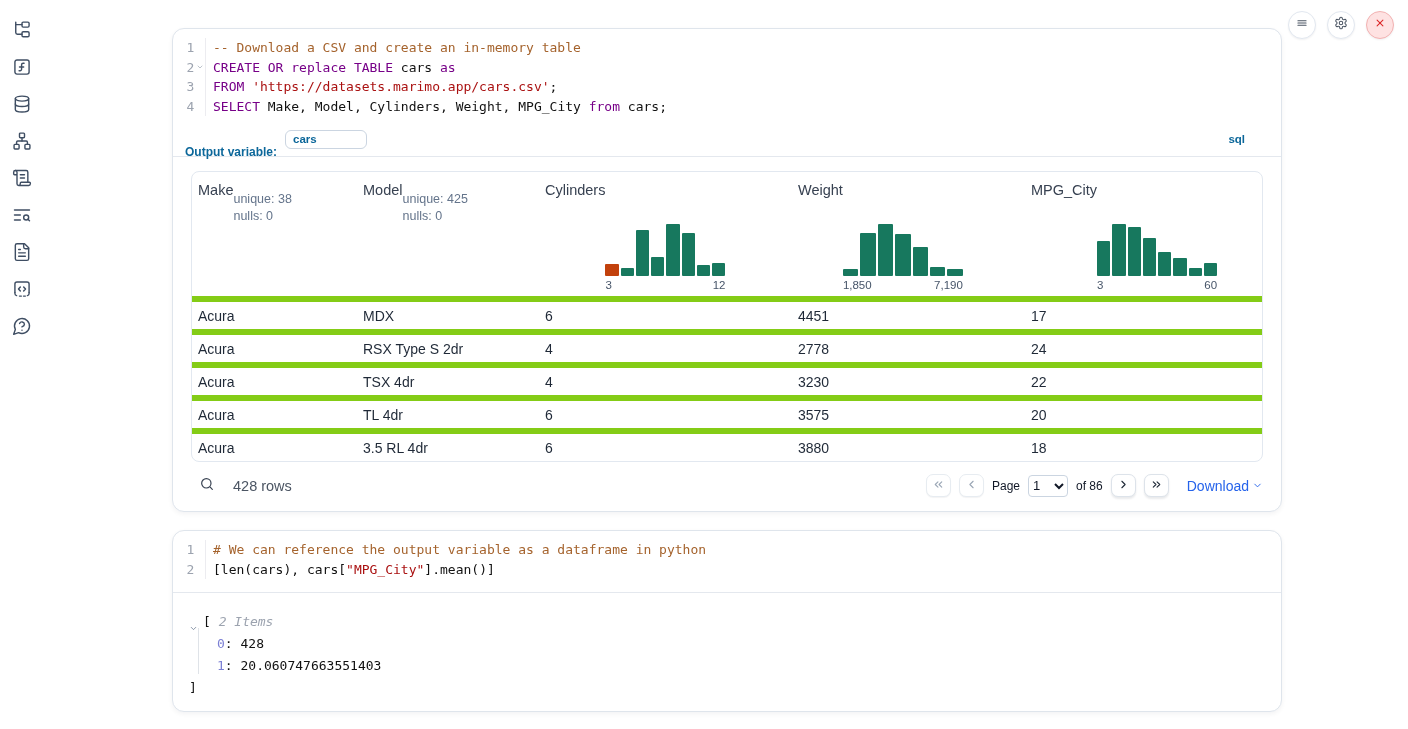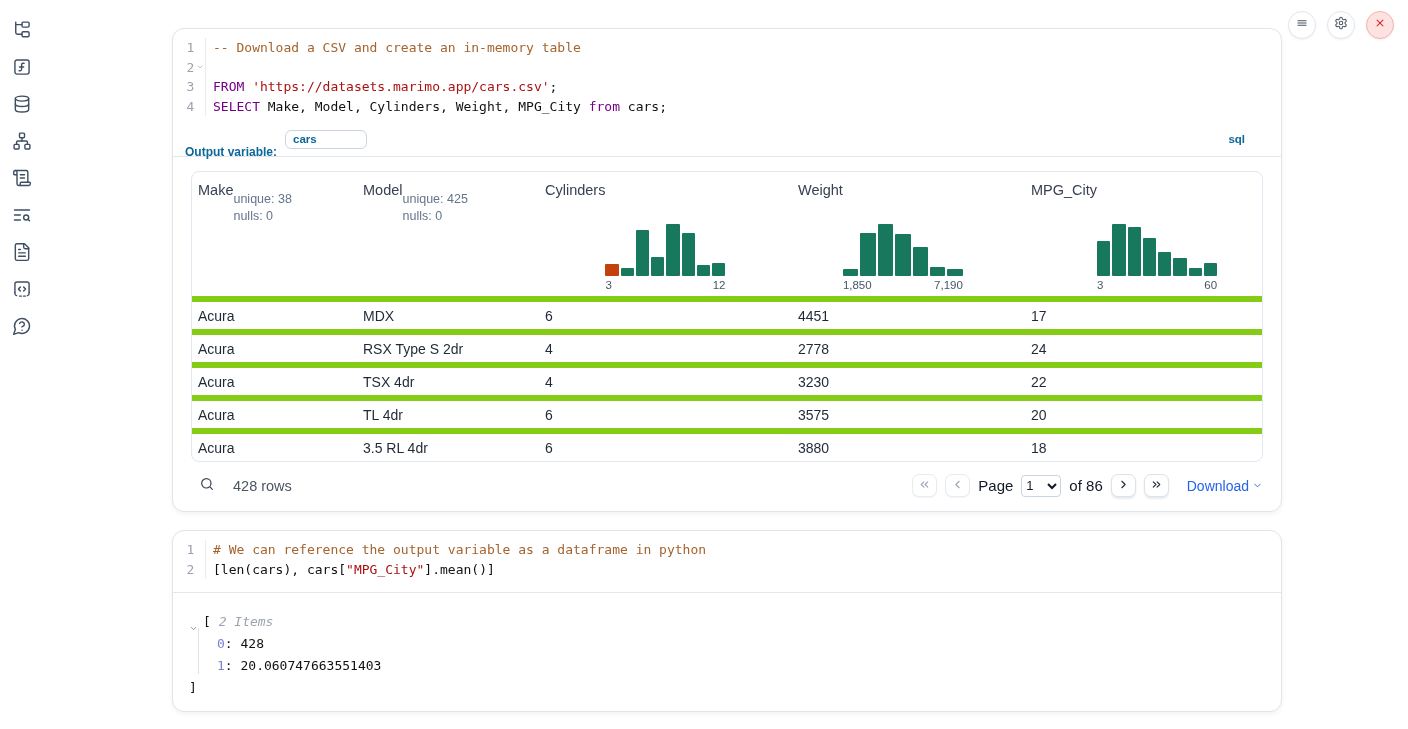--- a/index.html
+++ b/index.html
@@ -81,21 +81,21 @@
   .tf-left svg { width:16px; height:16px; fill:none; stroke:#374151; stroke-width:1.8;
     stroke-linecap:round; stroke-linejoin:round; cursor:pointer; }
   .tf-right { display:flex; align-items:center; gap:8px; }
   .pg-btn { width:25px; height:23px; background:#fff; border:1px solid #dde3ea; border-radius:7px;
     display:flex; align-items:center; justify-content:center; cursor:pointer;
     box-shadow:0 1.5px 2px rgba(15,23,42,.09); }
   .pg-btn svg { width:13px; height:13px; fill:none; stroke:#1f2937; stroke-width:2;
     stroke-linecap:round; stroke-linejoin:round; }
   .pg-btn.disabled { border-color:#e7ecf1; box-shadow:0 1px 1px rgba(15,23,42,.05); }
   .pg-btn.disabled svg { stroke:#9aa6b5; }
-  .pg-text { font-size:15px; color:#111827; }
+  .pg-text { font-size:12px; color:#111827; }
   .pg-select { height:22px; min-width:40px; border:1px solid #cbd5e1; border-radius:4px;
     font-size:13px; background:#fff; color:#111827; }
   .download { display:flex; align-items:center; gap:3px; color:#2563eb; font-size:14px;
     margin-left:10px; cursor:pointer; }
   .download svg { width:11px; height:11px; fill:none; stroke:#2563eb; stroke-width:2;
     stroke-linecap:round; stroke-linejoin:round; }
 
   
   .out-area { position:relative; padding:18px 0 0 16px;
     font-family:"DejaVu Sans Mono",monospace; font-size:13px; color:#111111; }
@@ -217,20 +217,21 @@
       </div>
       <div class="code-line">
         <span class="gut">
           <span class="ln">2</span>
           <span class="fold">
             <svg viewBox="0 0 24 24">
               <path d="m6 9 6 6 6-6"></path>
             </svg>
           </span>
         </span>
+        <span class="code-text"><span class="tok-kw">CREATE OR replace TABLE</span><span class="tok-pl"> cars </span><span class="tok-kw">as</span></span>
       </div>
       <div class="code-line">
         <span class="gut">
           <span class="ln">3</span>
           <span class="fold"></span>
         </span>
         <span class="code-text"><span class="tok-kw">FROM</span><span class="tok-pl"> </span><span class="tok-str">'https://datasets.marimo.app/cars.csv'</span><span class="tok-pl">;</span></span>
       </div>
       <div class="code-line">
         <span class="gut">

